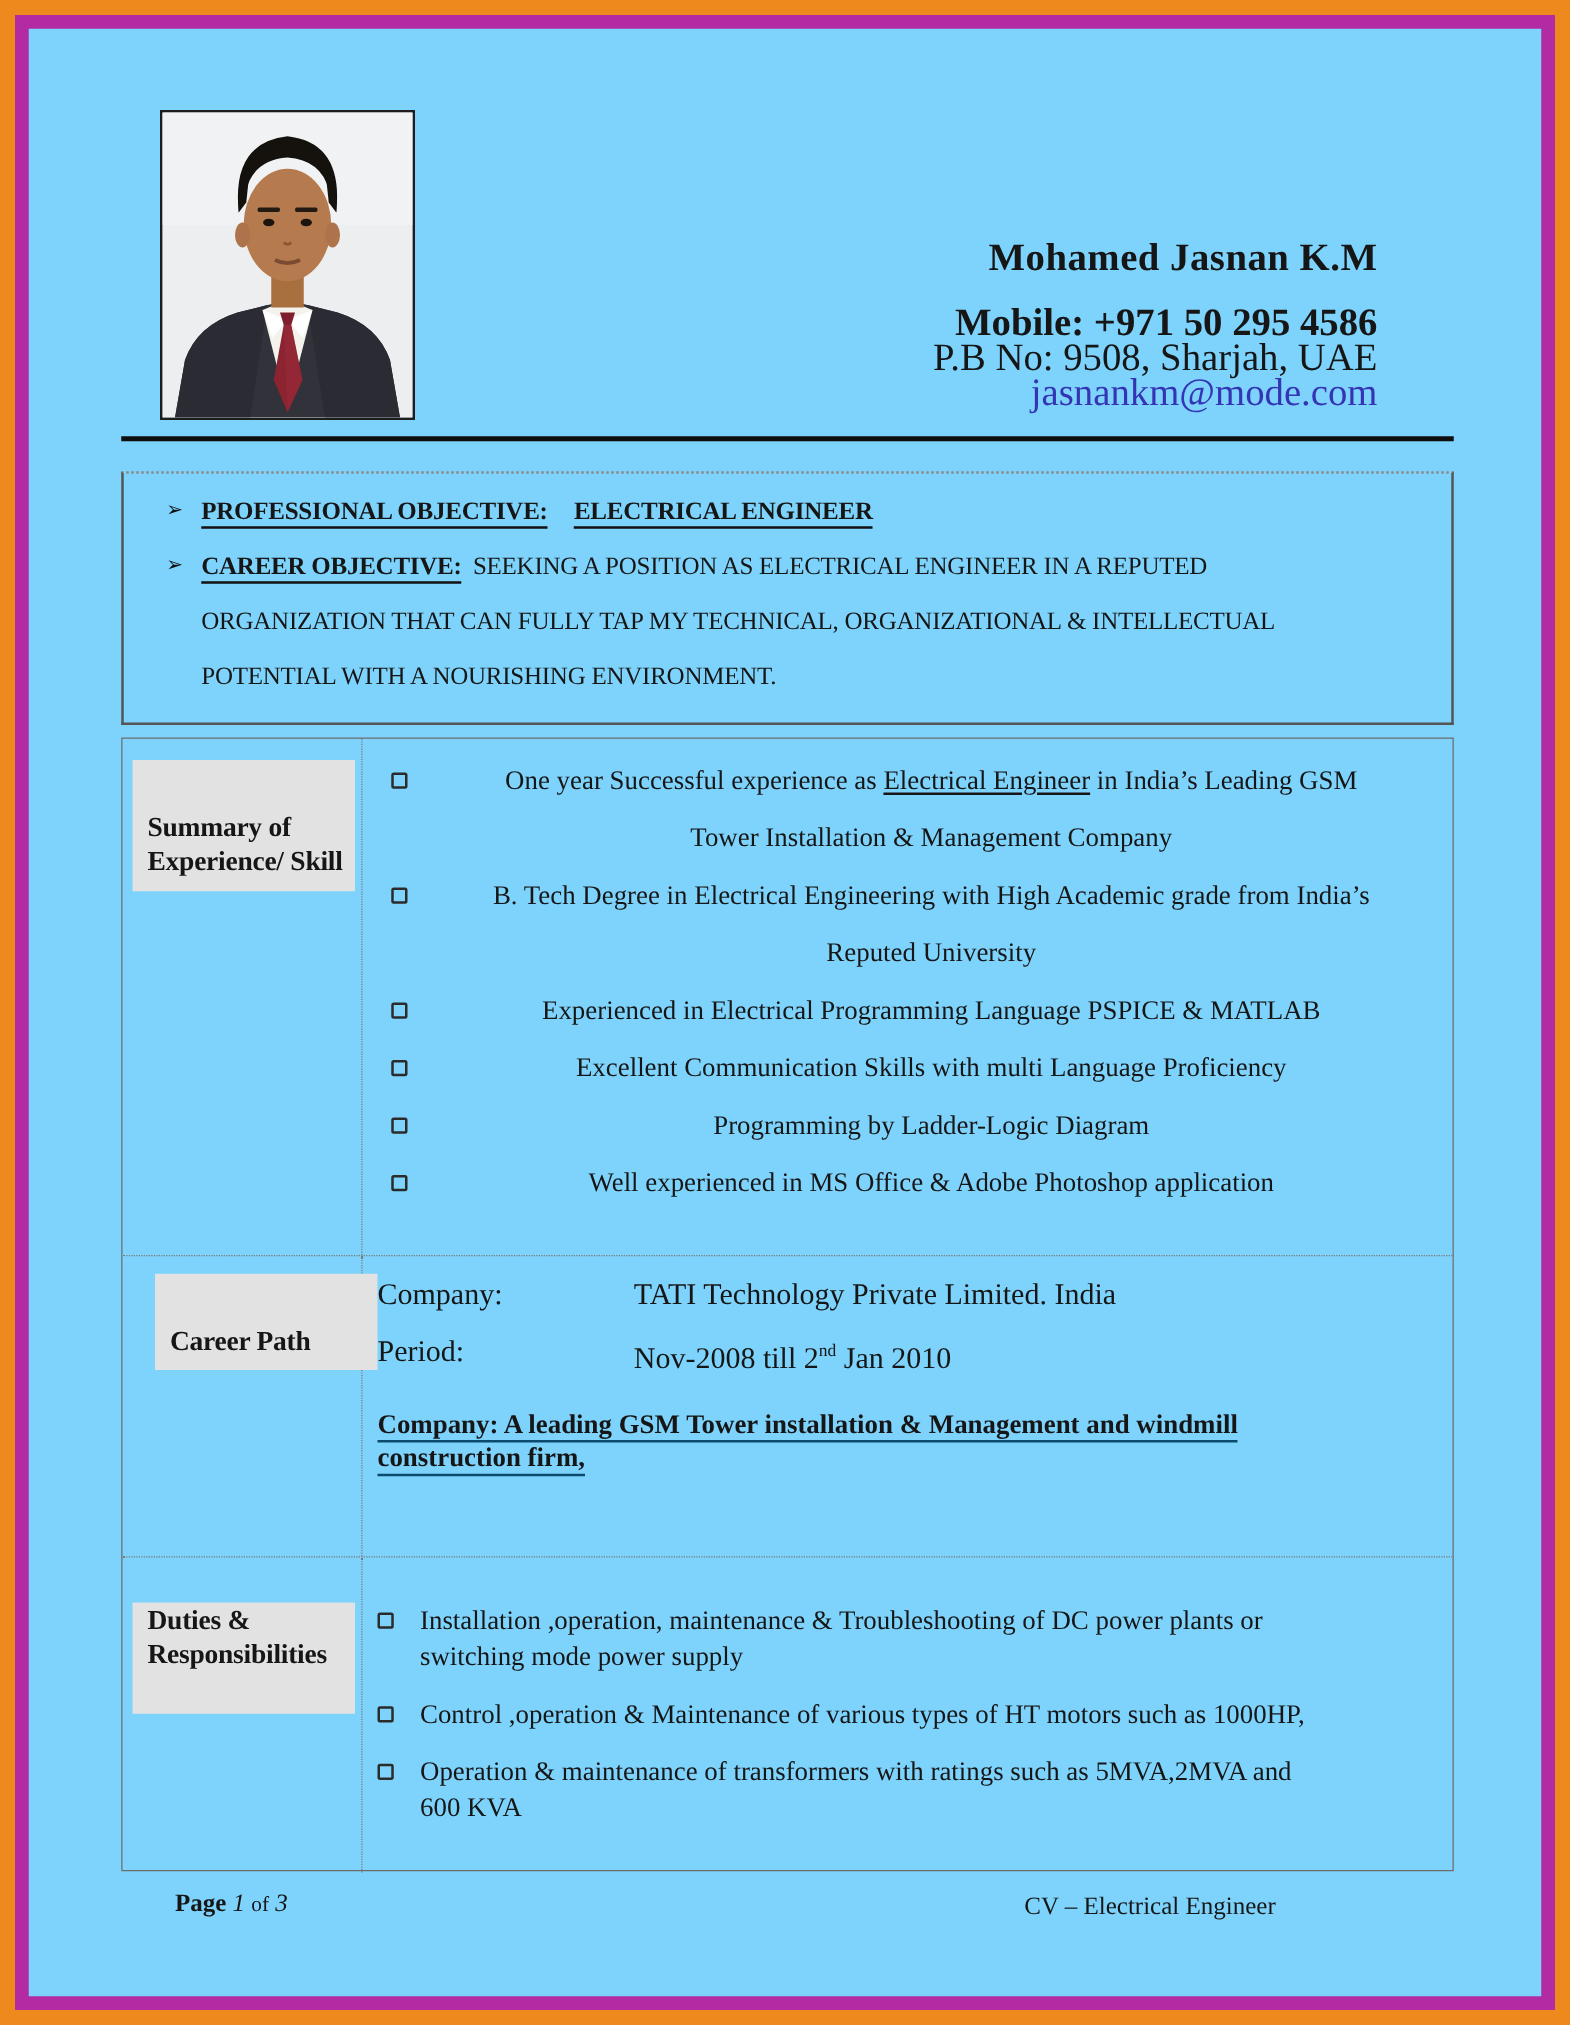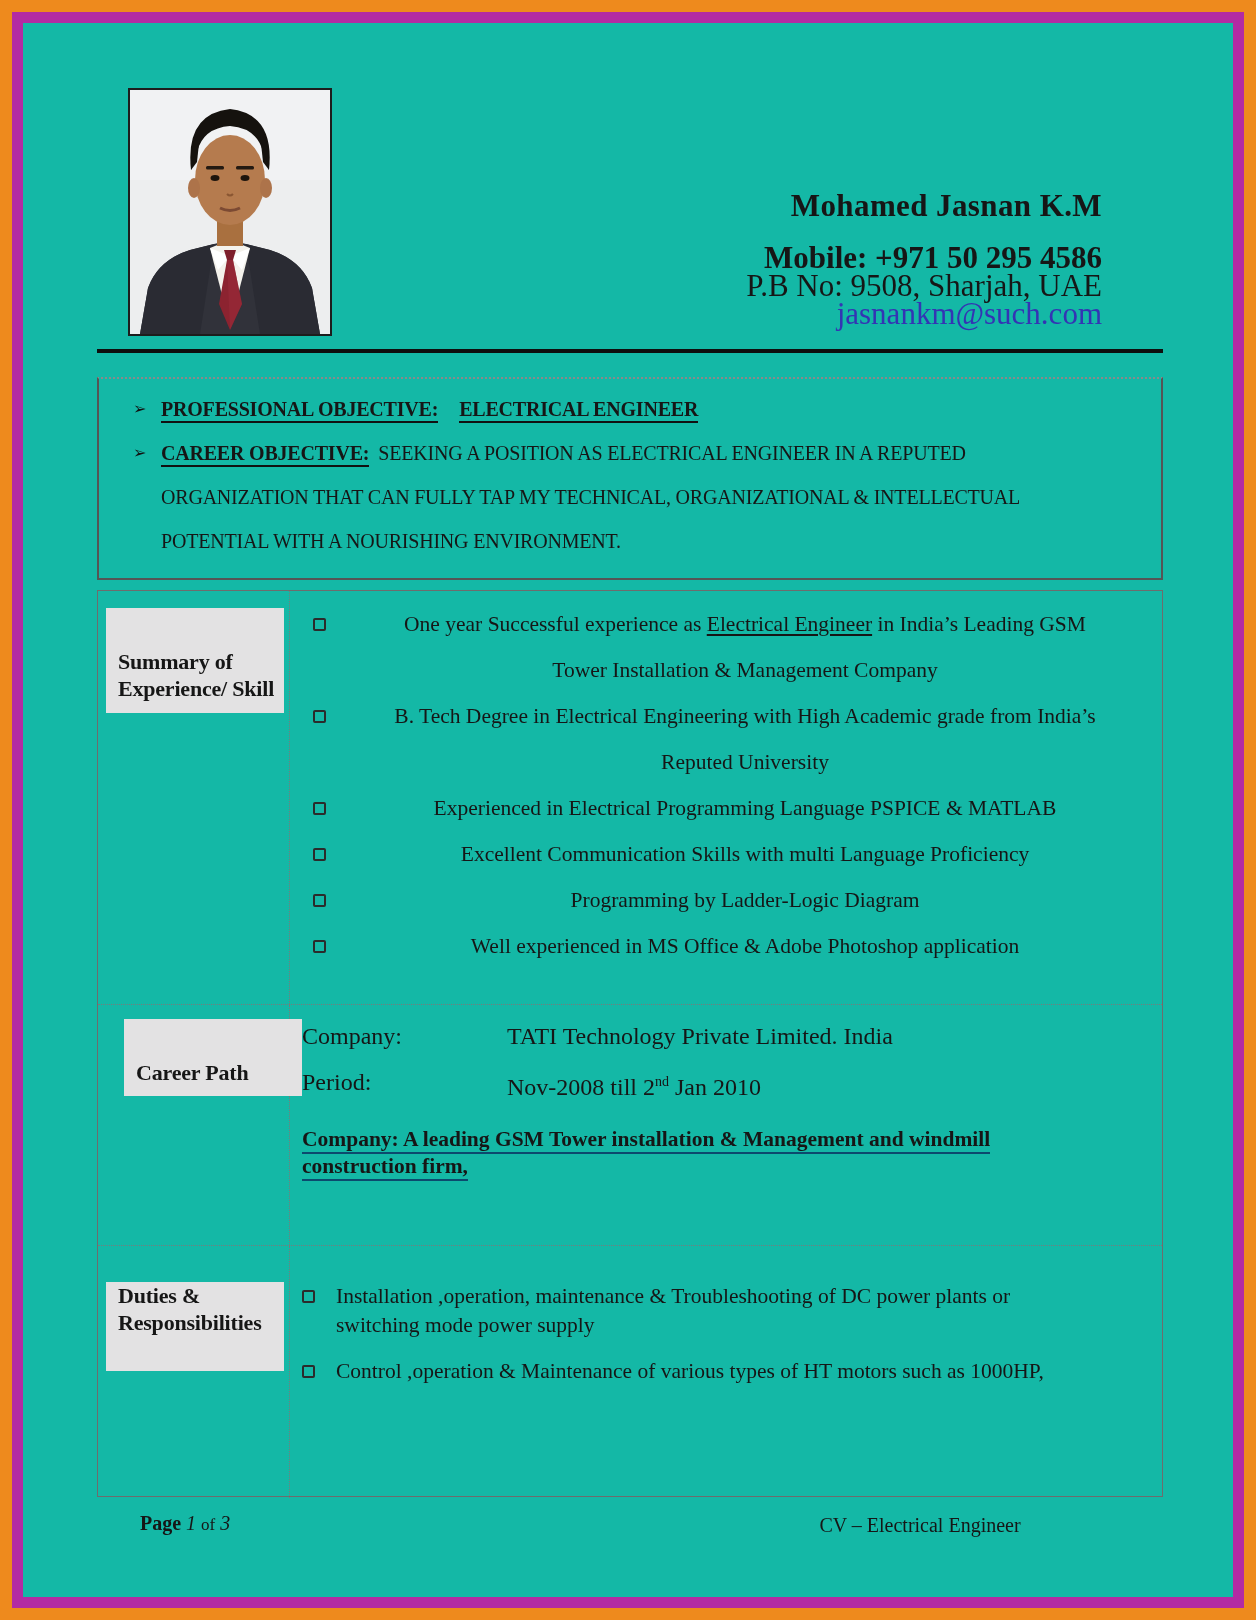--- a/index.html
+++ b/index.html
@@ -1,19 +1,19 @@
 <!DOCTYPE html>
 <html><head>
 <meta charset="utf-8">
 <style>
   html,body { margin:0; padding:0; }
   body { width:1256px; height:1620px; background:#ffffff; }
   .page {
     position:relative; width:1256px; height:1620px; overflow:hidden;
-    background:#14b8a6; color:#161616;
+    background:#7dd3fc; color:#161616;
     font-family:"Liberation Serif", serif;
   }
   .frame-outer { position:absolute; inset:0; border:12px solid #ee8a1d; box-sizing:border-box; }
   .frame-inner { position:absolute; inset:12px; border:11px solid #b32ba3; box-sizing:border-box; }
 
   
   .photo {
     position:absolute; left:128px; top:88px; width:204px; height:248px;
     border:2px solid #1d1d1d; box-sizing:border-box; background:#edeeef;
   }
@@ -129,21 +129,21 @@
       <path d="M97,104 Q100,107 103,104" stroke="#8a5632" stroke-width="2" fill="none"></path>
       <path d="M90,118 Q100,123 110,118" stroke="#7c4a33" stroke-width="3" fill="none"></path>
     </svg>
   </div>
 
   <div class="hdr">
     <div class="name">Mohamed Jasnan K.M</div>
     <div class="contact">
       <div class="mobile">Mobile: +971 50 295 4586</div>
       <div>P.B No: 9508, Sharjah, UAE</div>
-      <div><span class="email">jasnankm@such.com</span></div>
+      <div><span class="email">jasnankm@mode.com</span></div>
     </div>
   </div>
 
   <div class="rule"></div>
 
   <div class="obj-box">
     <div class="obj-item">
       <span class="obj-marker">➢</span>
       <div>
         <span class="obj-label">PROFESSIONAL OBJECTIVE:</span><span class="obj-val">ELECTRICAL ENGINEER</span>
@@ -235,20 +235,27 @@
               <div>Installation ,operation, maintenance &amp; Troubleshooting of DC power plants or</div>
               <div>switching mode power supply</div>
             </div>
           </div>
           <div class="d-item">
             <span class="s-marker"><span class="sq"></span></span>
             <div class="s-text">
               <div>Control ,operation &amp; Maintenance of various types of HT motors such as 1000HP,</div>
             </div>
           </div>
+          <div class="d-item">
+            <span class="s-marker"><span class="sq"></span></span>
+            <div class="s-text">
+              <div>Operation &amp; maintenance  of transformers with ratings such as 5MVA,2MVA and</div>
+              <div>600 KVA</div>
+            </div>
+          </div>
         </div>
       </div>
     </div>
 
   </div>
 
   <div class="footer">
     <div class="page-info">
       <span class="pg-label">Page</span>
       <span class="pg-num">1</span>

